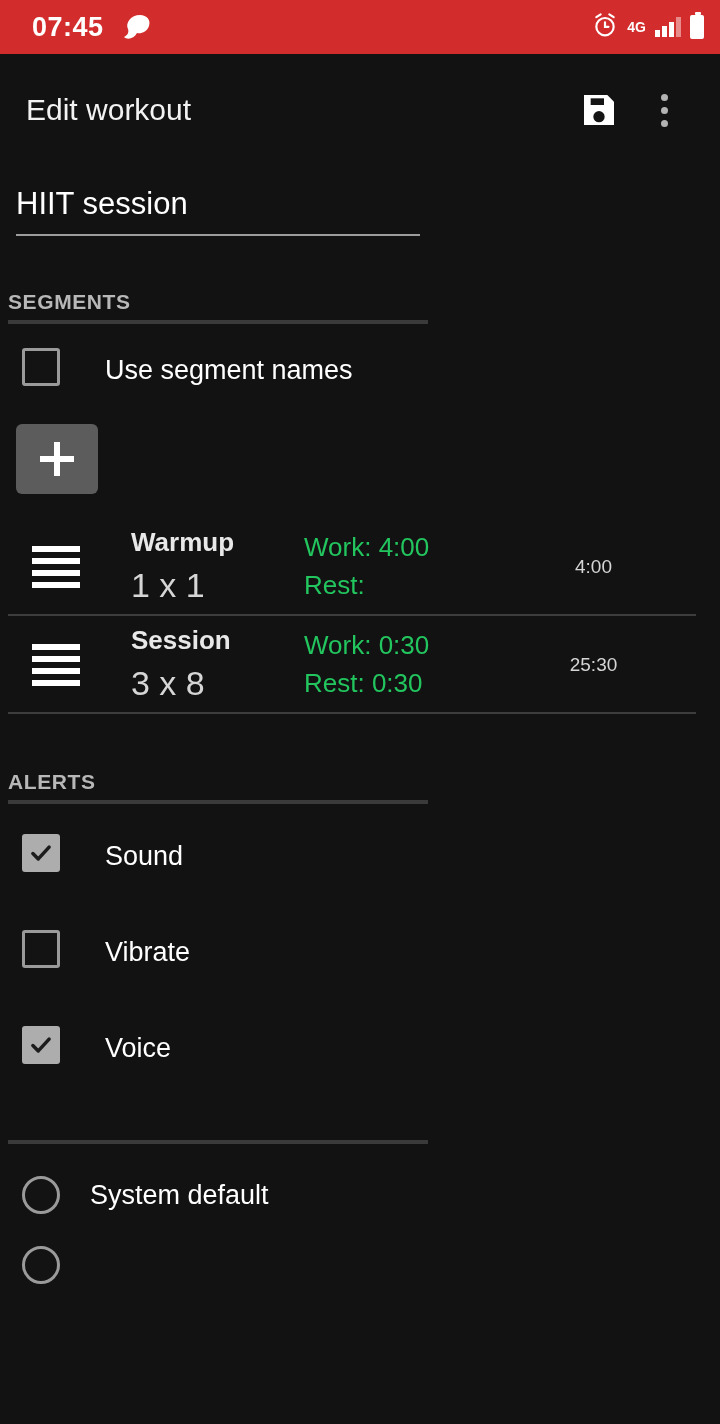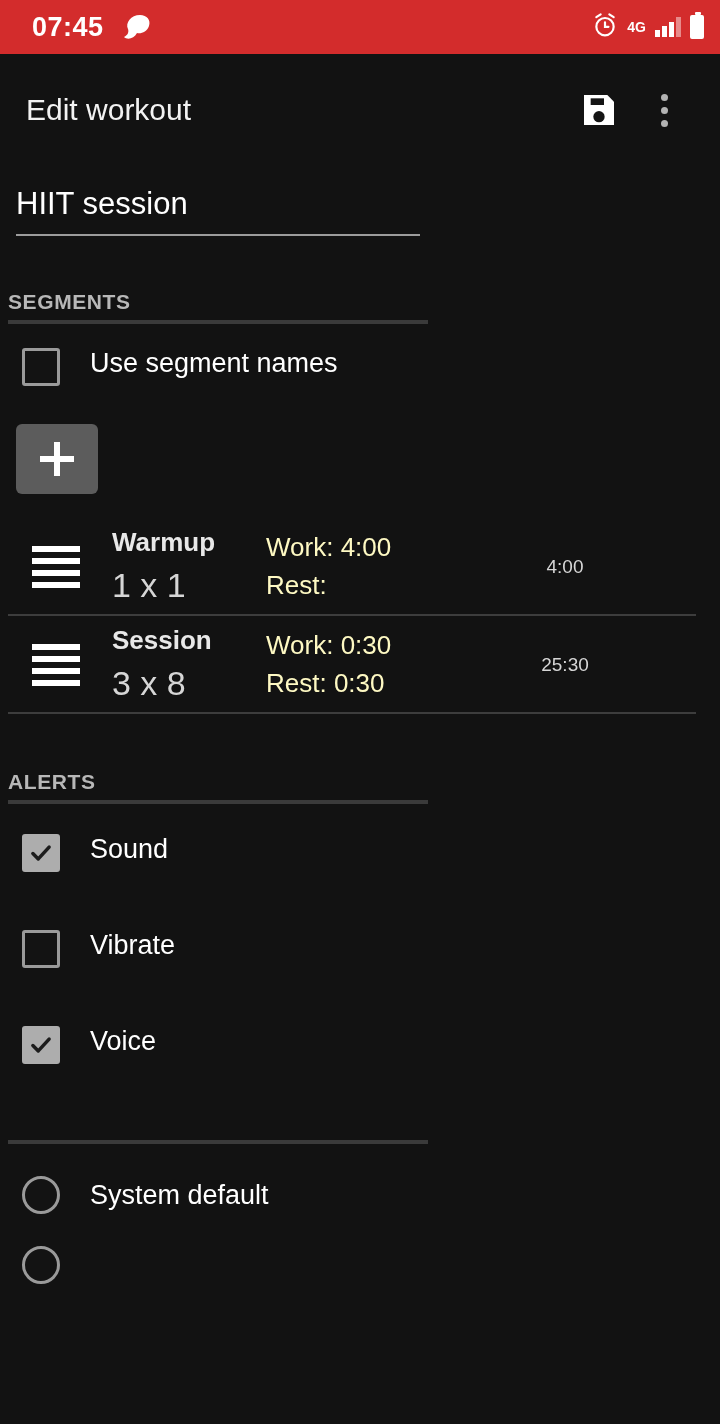--- a/index.html
+++ b/index.html
@@ -44,51 +44,51 @@
   .titlefield .val { font-size:31px; color:#ffffff; padding-bottom:12px; }
   .titlefield .rule { height:2px; background:#9c9c9c; width:404px; }
 
   .section { margin-top:54px; }
   .section-head { margin-left:8px; width:420px; }
   .section-head .lbl {
     font-size:21px; font-weight:bold; color:#b8b8b8; letter-spacing:0.6px; padding-bottom:6px;
   }
   .section-head .rule { height:4px; background:#3a3a3a; width:420px; }
 
-  .check-row { display:flex; align-items:flex-start; margin:24px 0 0 22px; cursor:pointer; }
+  .check-row { display:flex; align-items:flex-end; margin:24px 0 0 22px; cursor:pointer;gap:15px; }
   .cb {
     width:38px; height:38px; border-radius:3px; flex:none;
     display:flex; align-items:center; justify-content:center;
   }
   .cb.off { border:3px solid #9a9a9a; background:#131313; }
   .cb.on { background:#adadad; border:3px solid #adadad; }
   .cb.on svg { display:block; }
   .check-row .lbl { font-size:27px; color:#ffffff; margin-left:30px; }
 
   .addbtn {
     width:82px; height:70px; background:#5c5c5c; border-radius:6px;
     margin:38px 0 0 16px; display:flex; align-items:center; justify-content:center; cursor:pointer;
   }
   .addbtn .plus { position:relative; width:34px; height:34px; }
   .addbtn .plus:before, .addbtn .plus:after { content:""; position:absolute; background:#ffffff; }
   .addbtn .plus:before { left:14px; top:0; width:6px; height:34px; }
   .addbtn .plus:after { top:14px; left:0; height:6px; width:34px; }
 
   .seglist { margin-top:24px; }
-  .segrow { display:flex; align-items:center; height:98px; padding:0 10px; position:relative; }
+  .segrow { display:flex; align-items:center; height:98px; padding:0 10px; position:relative;gap:19px; }
   .segrow:after {
     content:""; position:absolute; left:8px; right:8px; bottom:0; height:2px; background:#3d3d3d;
   }
   .handle { width:56px; flex:none; display:flex; flex-direction:column; gap:6px; padding-left:22px; cursor:grab; }
   .handle i { display:block; width:48px; height:6px; background:#ffffff; }
   .seg-name { width:200px; flex:none; padding-left:46px; }
   .seg-name .nm { font-size:26px; font-weight:bold; color:#e8e8e8; line-height:1.45; }
   .seg-name .reps { font-size:34px; color:#d6d6d6; line-height:1.45; }
   .seg-times { width:240px; flex:none; }
-  .seg-times div { font-size:26px; color:#fef9c3; line-height:1.45; }
+  .seg-times div { font-size:26px; color:#22c55e; line-height:1.45; }
   .seg-total { flex:1; text-align:center; font-size:19px; color:#d6d6d6; padding-right:70px; }
 
   .radio-row { display:flex; align-items:center; margin:32px 0 0 22px; cursor:pointer; }
   .radio {
     width:38px; height:38px; border-radius:50%; border:3px solid #9a9a9a;
     background:#131313; flex:none;
   }
   .radio-row .lbl { font-size:27px; color:#ffffff; margin-left:30px; }
 </style>
 </head>

